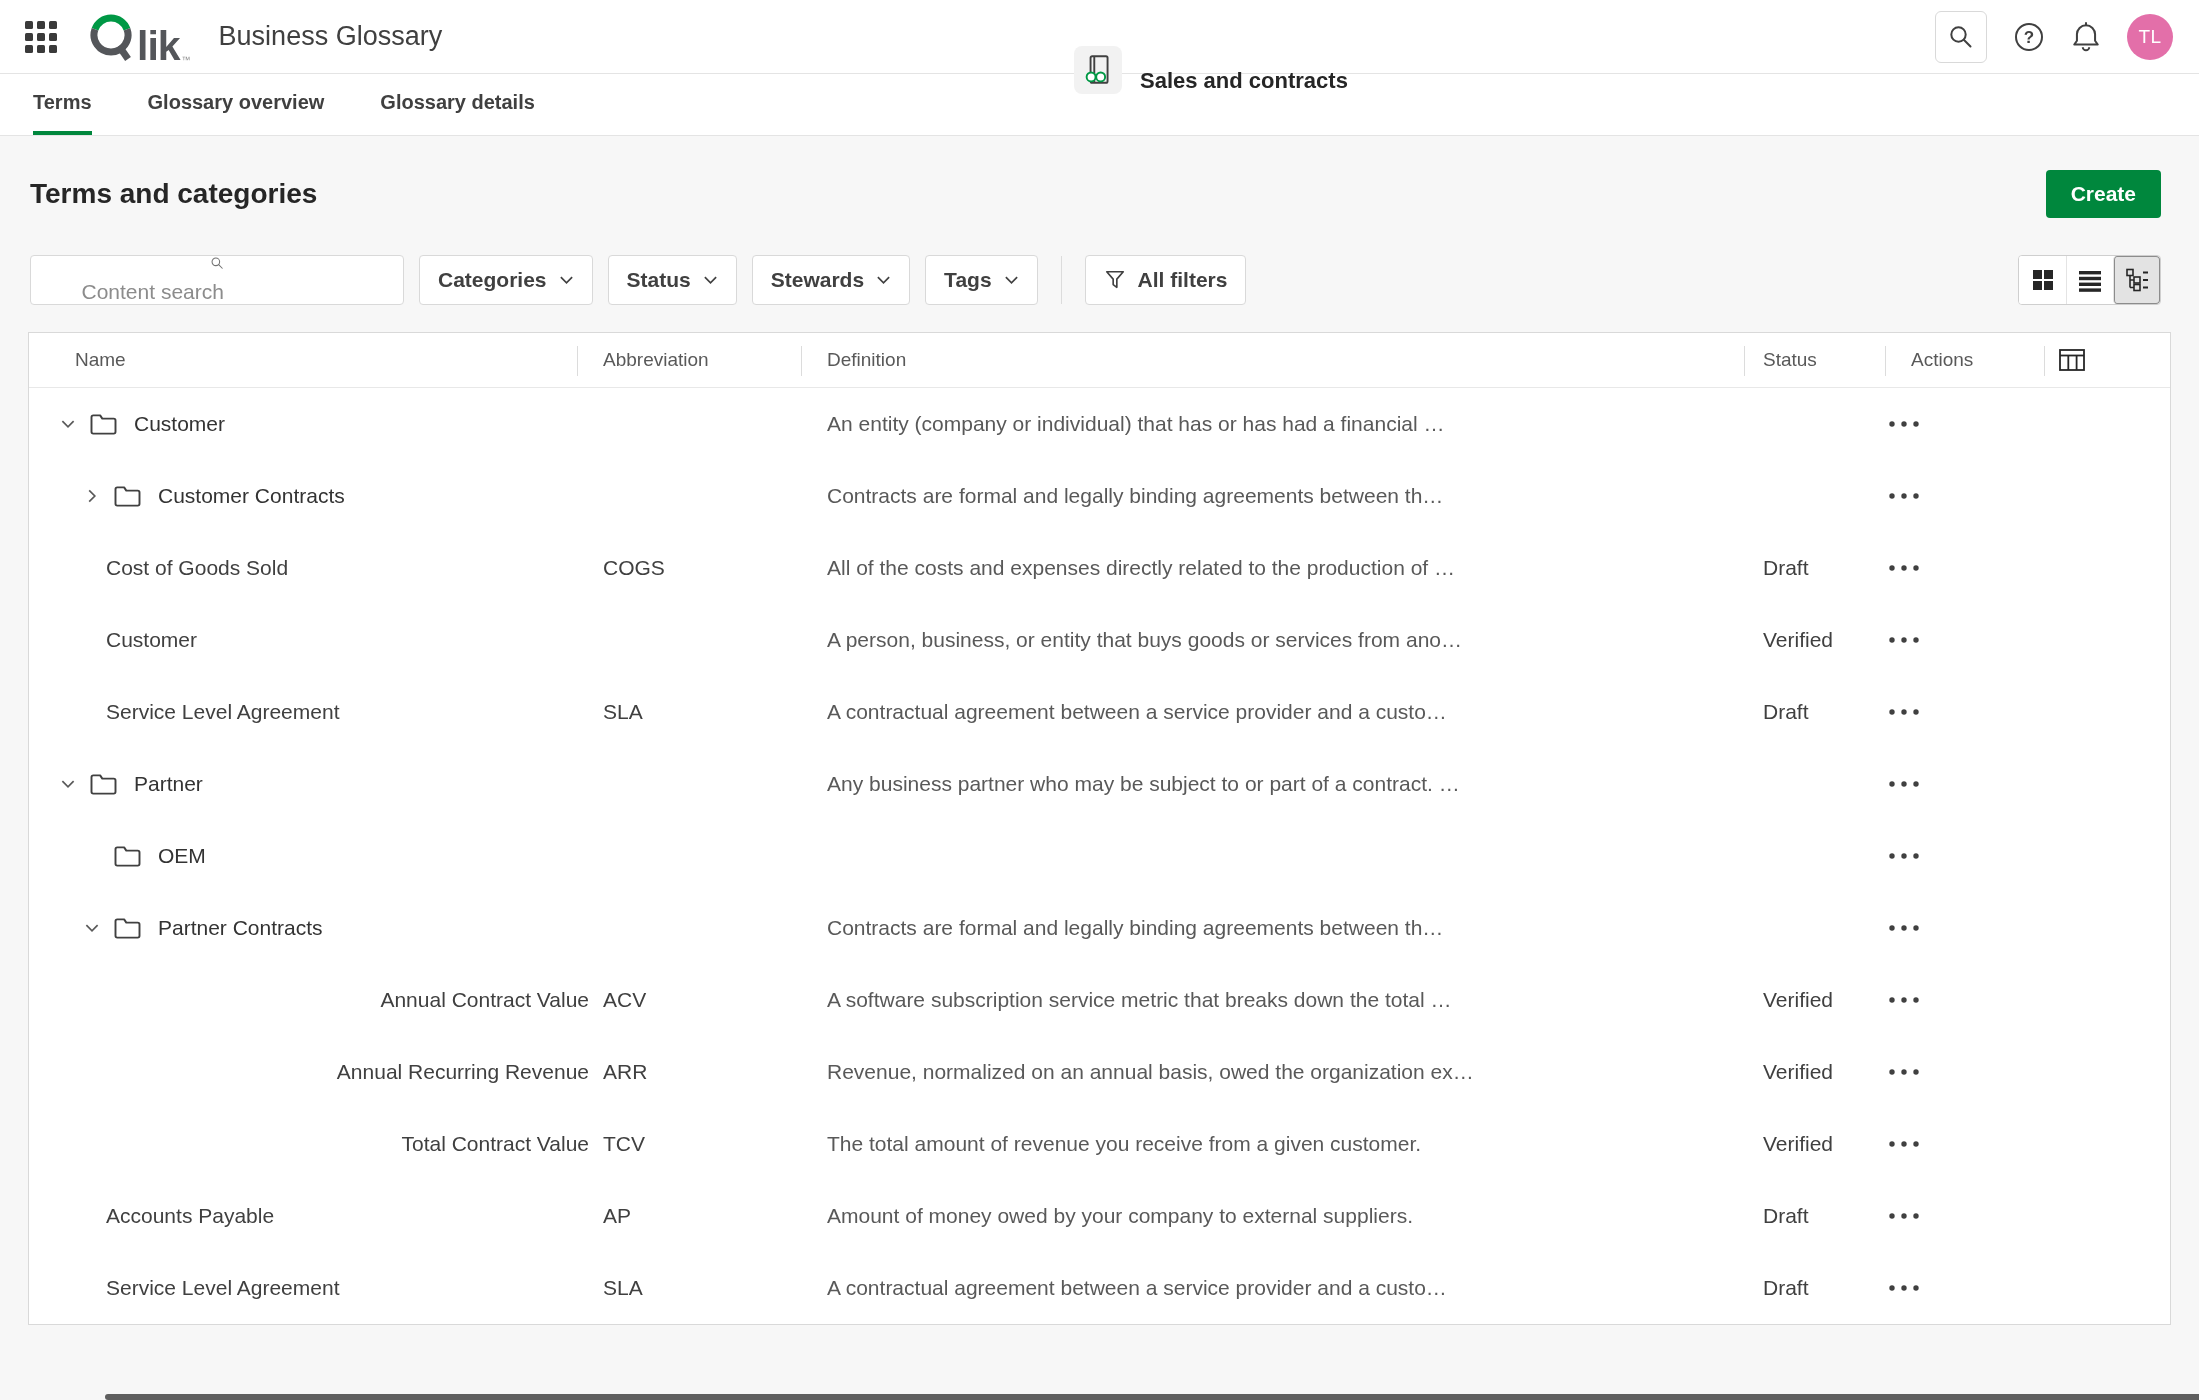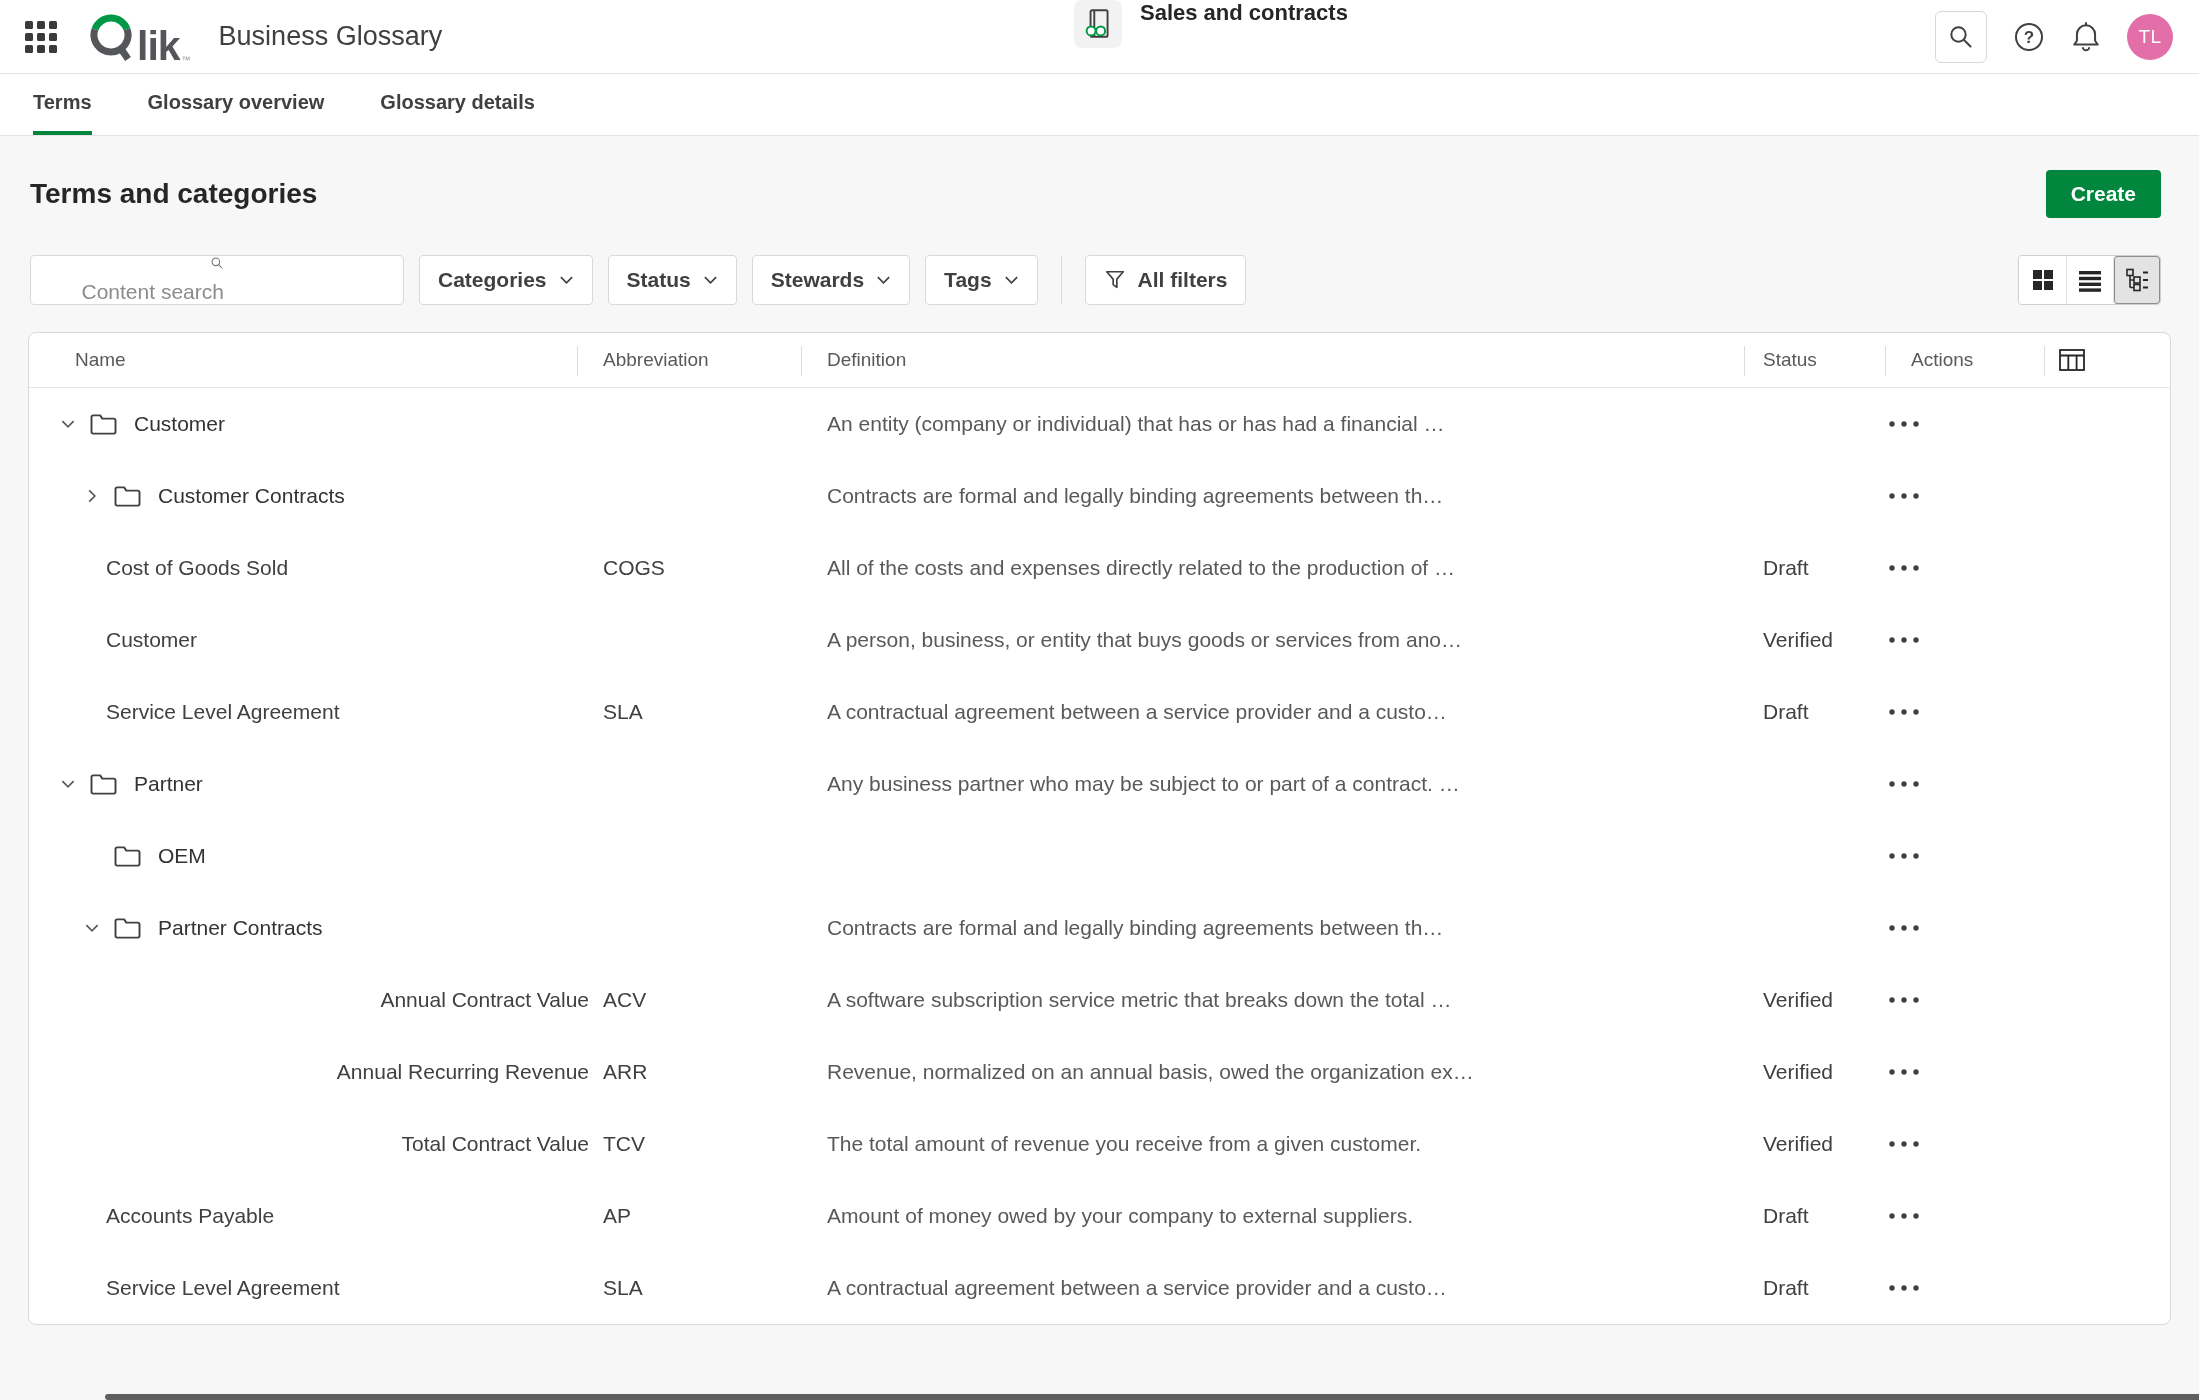--- a/index.html
+++ b/index.html
@@ -7,21 +7,21 @@
   body { font-family:"Liberation Sans", sans-serif; background:#f7f7f7; position:relative; color:#404040; }
 
   
   .topbar { position:relative; height:74px; background:#fff; border-bottom:1px solid #e4e4e4; display:flex; align-items:center; }
   .launcher { margin-left:25px; display:grid; grid-template-columns:repeat(3,8px); grid-template-rows:repeat(3,8px); gap:4px; cursor:pointer; }
   .launcher i { background:#3a3a3a; border-radius:1.5px; }
   .qlik-logo { margin-left:32px; display:flex; align-items:flex-end; }
   .qlik-logo .lik { font-size:41px; font-weight:bold; color:#54565a; letter-spacing:-1px; line-height:0.9; }
   .qlik-logo .tm { font-size:9px; color:#8c8c8c; margin-left:2px; }
   .app-title { margin-left:28px; font-size:27px; color:#404040; }
-  .header-center { position:absolute; left:1074px; top:0; height:94px; display:flex; align-items:flex-start; gap:18px; }
+  .header-center { position:absolute; left:1074px; top:0; height:94px; display:flex; align-items:flex-end; gap:18px; }
   .gloss-icon-btn { width:48px; height:48px; background:#f2f2f2; border-radius:8px; display:flex; align-items:center; justify-content:center; cursor:pointer; }
   .gloss-name { font-size:22px; font-weight:bold; color:#262626; }
   .header-right { margin-left:auto; display:flex; align-items:center; gap:26px; margin-right:26px; }
   .search-btn { width:52px; height:52px; border:1px solid #d9d9d9; border-radius:6px; background:#fff; display:flex; align-items:center; justify-content:center; cursor:pointer; }
   .icon-btn { background:none; border:none; display:flex; align-items:center; justify-content:center; cursor:pointer; }
   .avatar { width:46px; height:46px; border-radius:50%; background:var(--avatar,#e36fa9); color:#fff; font-size:19px; display:flex; align-items:center; justify-content:center; letter-spacing:0.5px; cursor:pointer; }
 
   
   .tabbar { height:62px; background:#fff; border-bottom:1px solid #e4e4e4; display:flex; padding-left:33px; gap:56px; }
   .tab { display:flex; align-items:center; font-size:20px; font-weight:600; color:#404040; border-bottom:4px solid transparent; cursor:pointer; }
@@ -39,21 +39,21 @@
   .search-box input::placeholder { color:#8c8c8c; }
   .filter-btn { height:50px; background:#fff; border:1px solid #d9d9d9; border-radius:4px; padding:0 18px; font-size:21px; font-weight:600; font-family:inherit; color:#404040; display:flex; align-items:center; gap:12px; cursor:pointer; }
   .vdivider { width:1px; height:48px; background:#dcdcdc; margin:0 8px; }
   .toolbar .spacer { flex:1; }
   .view-toggle { display:flex; height:50px; border:1px solid #cfcfcf; border-radius:4px; overflow:hidden; background:#fff; }
   .vt-seg { width:47px; display:flex; align-items:center; justify-content:center; cursor:pointer; background:#fff; }
   .vt-seg + .vt-seg { border-left:1px solid #e4e4e4; }
   .vt-seg.selected { background:#e3e3e3; box-shadow:inset 0 0 0 1px #8c8c8c; border-radius:4px; }
 
   
-  .table-card { margin:27px 28px 0 28px; background:#fff; border:1px solid #d9d9d9; border-radius:8px; height:993px; position:relative; overflow:hidden; }
+  .table-card { margin:27px 28px 0 28px; background:#fff; border:1px solid #d9d9d9; border-radius:0; height:993px; position:relative; overflow:hidden; }
   .thead { position:relative; height:55px; border-bottom:1px solid #e8e8e8; font-size:19px; color:#595959; }
   .thead .hcell { position:absolute; top:50%; transform:translateY(-50%); white-space:nowrap; }
   .h-name { left:46px; } .h-abbr { left:574px; } .h-def { left:798px; } .h-status { left:1734px; } .h-actions { left:1882px; }
   .h-div { position:absolute; top:13px; width:1px; height:30px; background:#dcdcdc; }
   .colpicker { position:absolute; left:2030px; top:50%; transform:translateY(-50%); cursor:pointer; display:flex; }
 
   .trow { position:relative; height:72px; }
   .trow .cell { position:absolute; top:50%; transform:translateY(-50%); white-space:nowrap; }
   .name-cell { left:0; width:560px; display:flex; align-items:center; overflow:hidden; }
   .trow.category.lvl0 .name-cell { padding-left:30px; }

